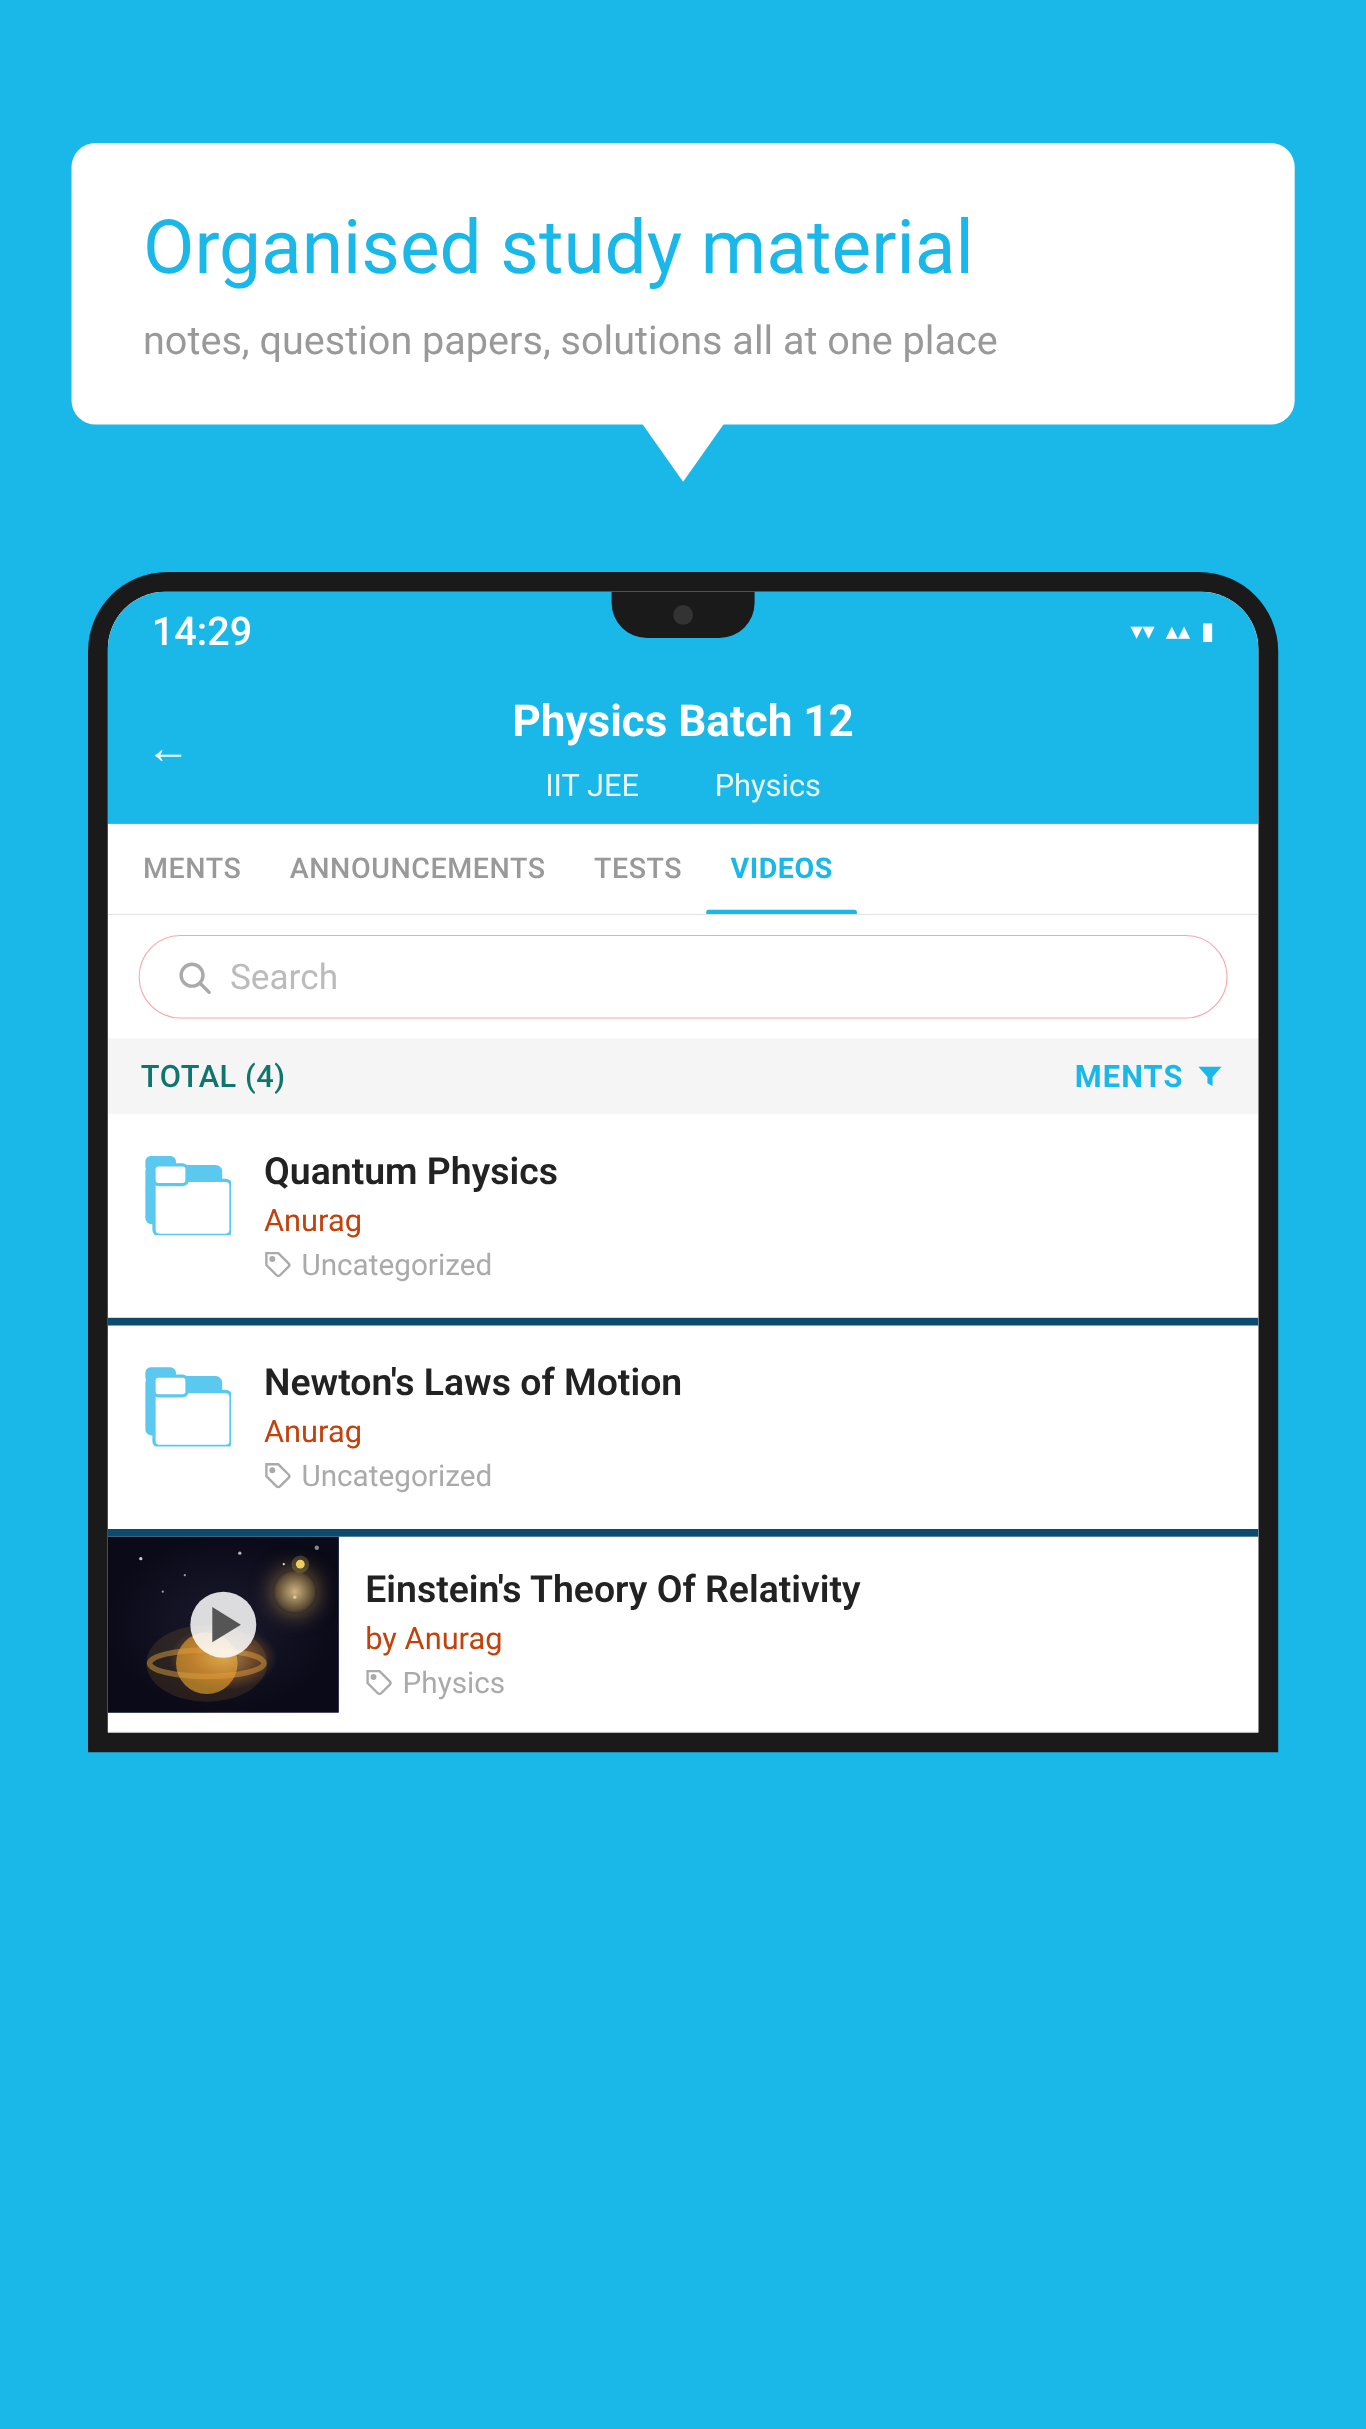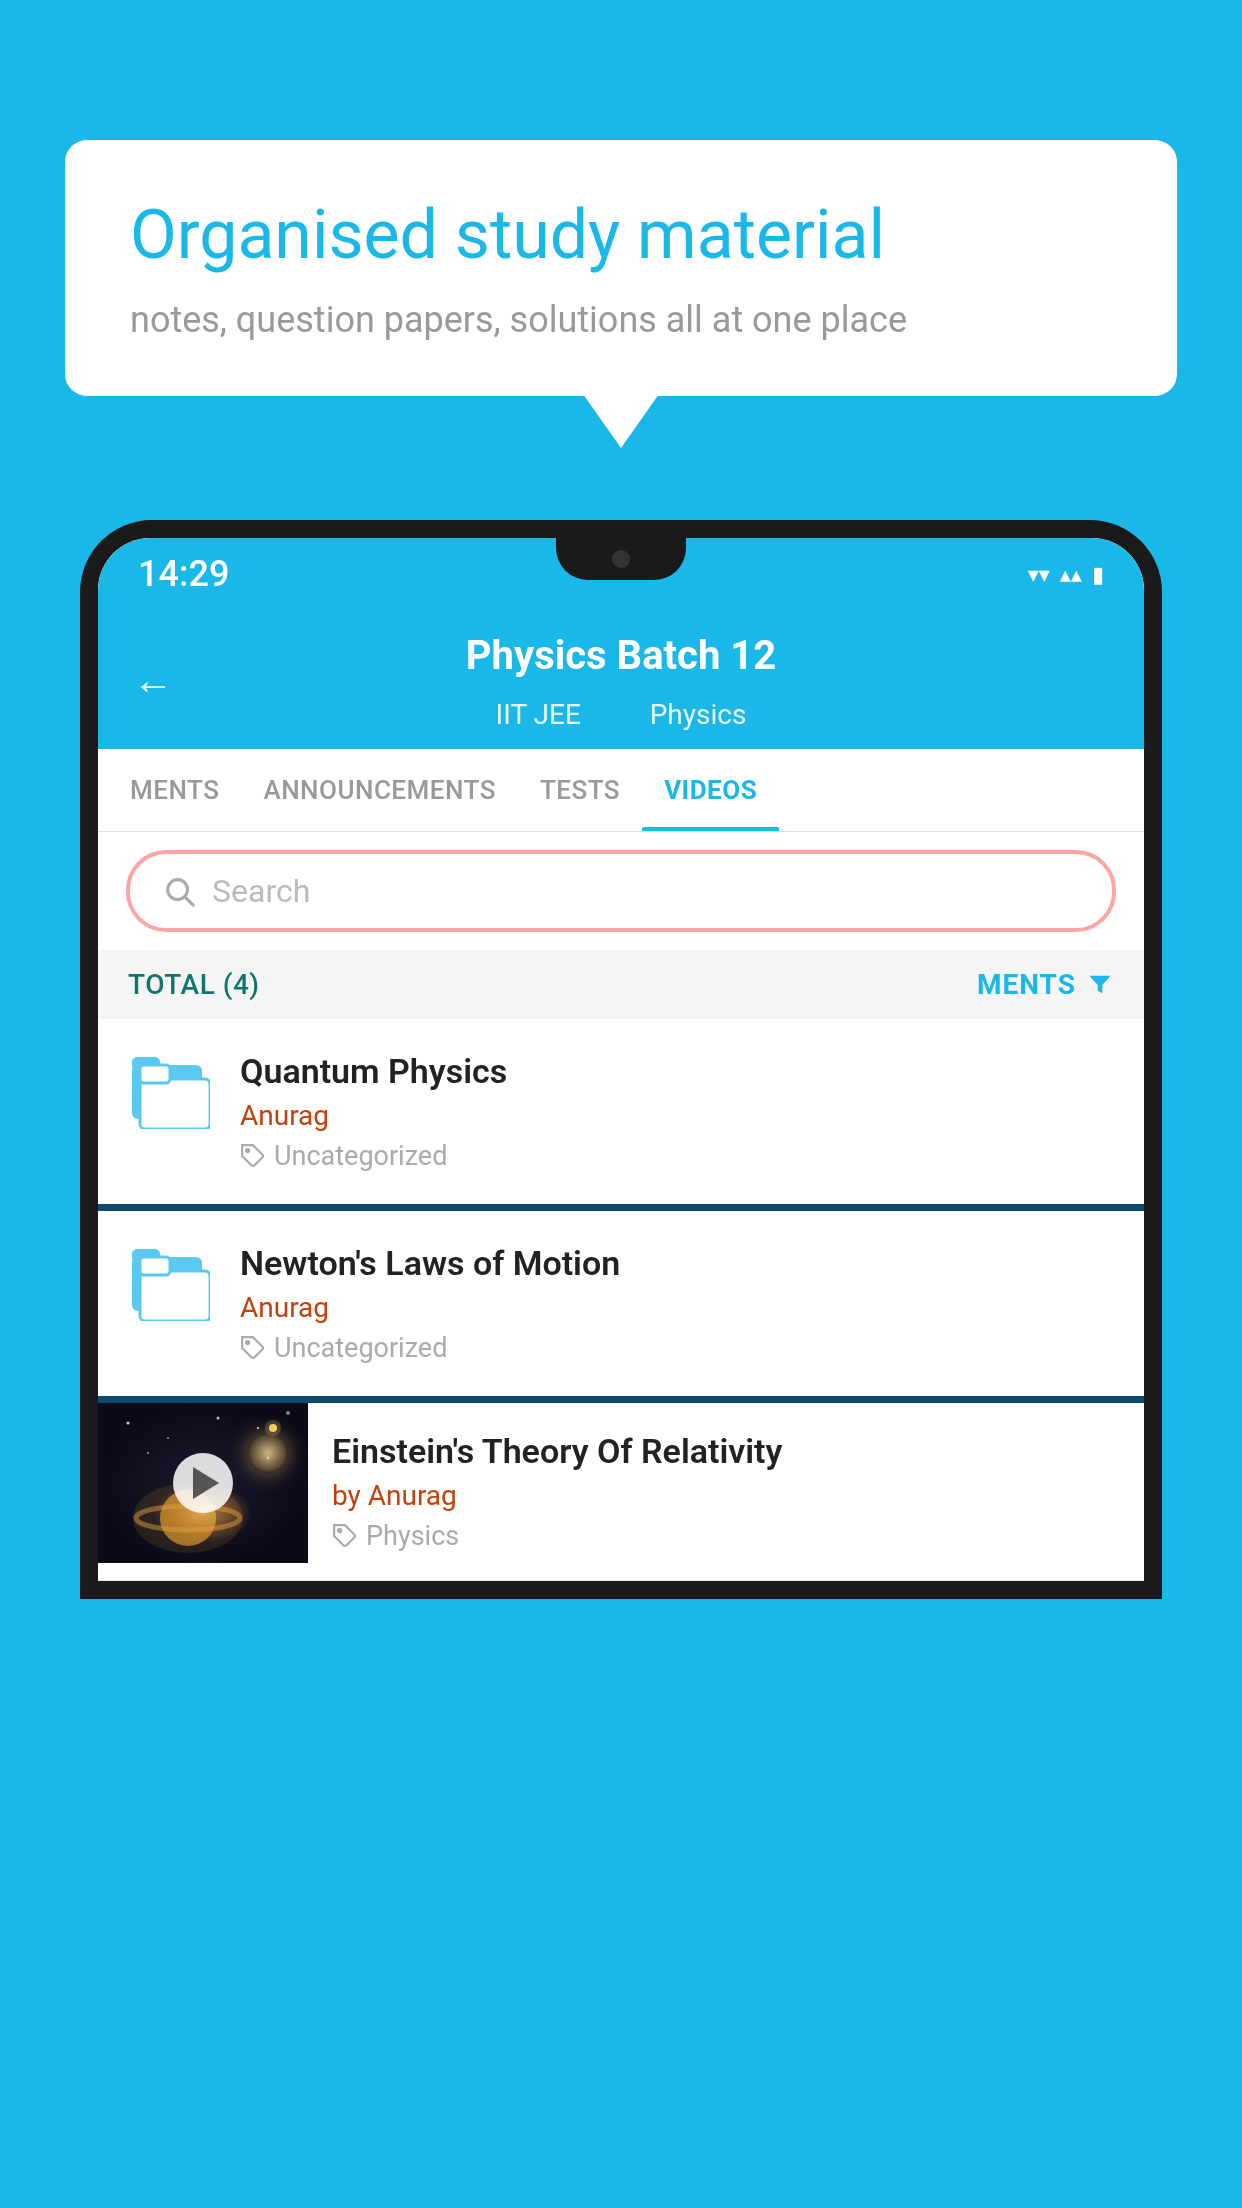--- a/index.html
+++ b/index.html
@@ -10,21 +10,21 @@
       height: 2208px;
       background-color: #1ab8e8;
       font-family: 'Roboto', Arial, sans-serif;
       overflow: hidden;
       position: relative;
     }
 
     
     .speech-bubble-container {
       position: absolute;
-      top: 140px;
+      top: 130px;
       left: 65px;
       right: 65px;
     }
 
     .speech-bubble {
       background: white;
       border-radius: 22px;
       padding: 55px 65px;
       position: relative;
     }
@@ -190,21 +190,21 @@
     }
 
     
     .search-container {
       background: white;
       padding: 18px 28px;
     }
 
     .search-box {
       background: white;
-      border: 4px solid #fca5a5;
+      border: 1px solid #fca5a5;
       border-radius: 40px;
       display: flex;
       align-items: center;
       padding: 18px 32px;
       gap: 16px;
     }
 
     .search-text {
       font-size: 32px;
       color: #bbb;

